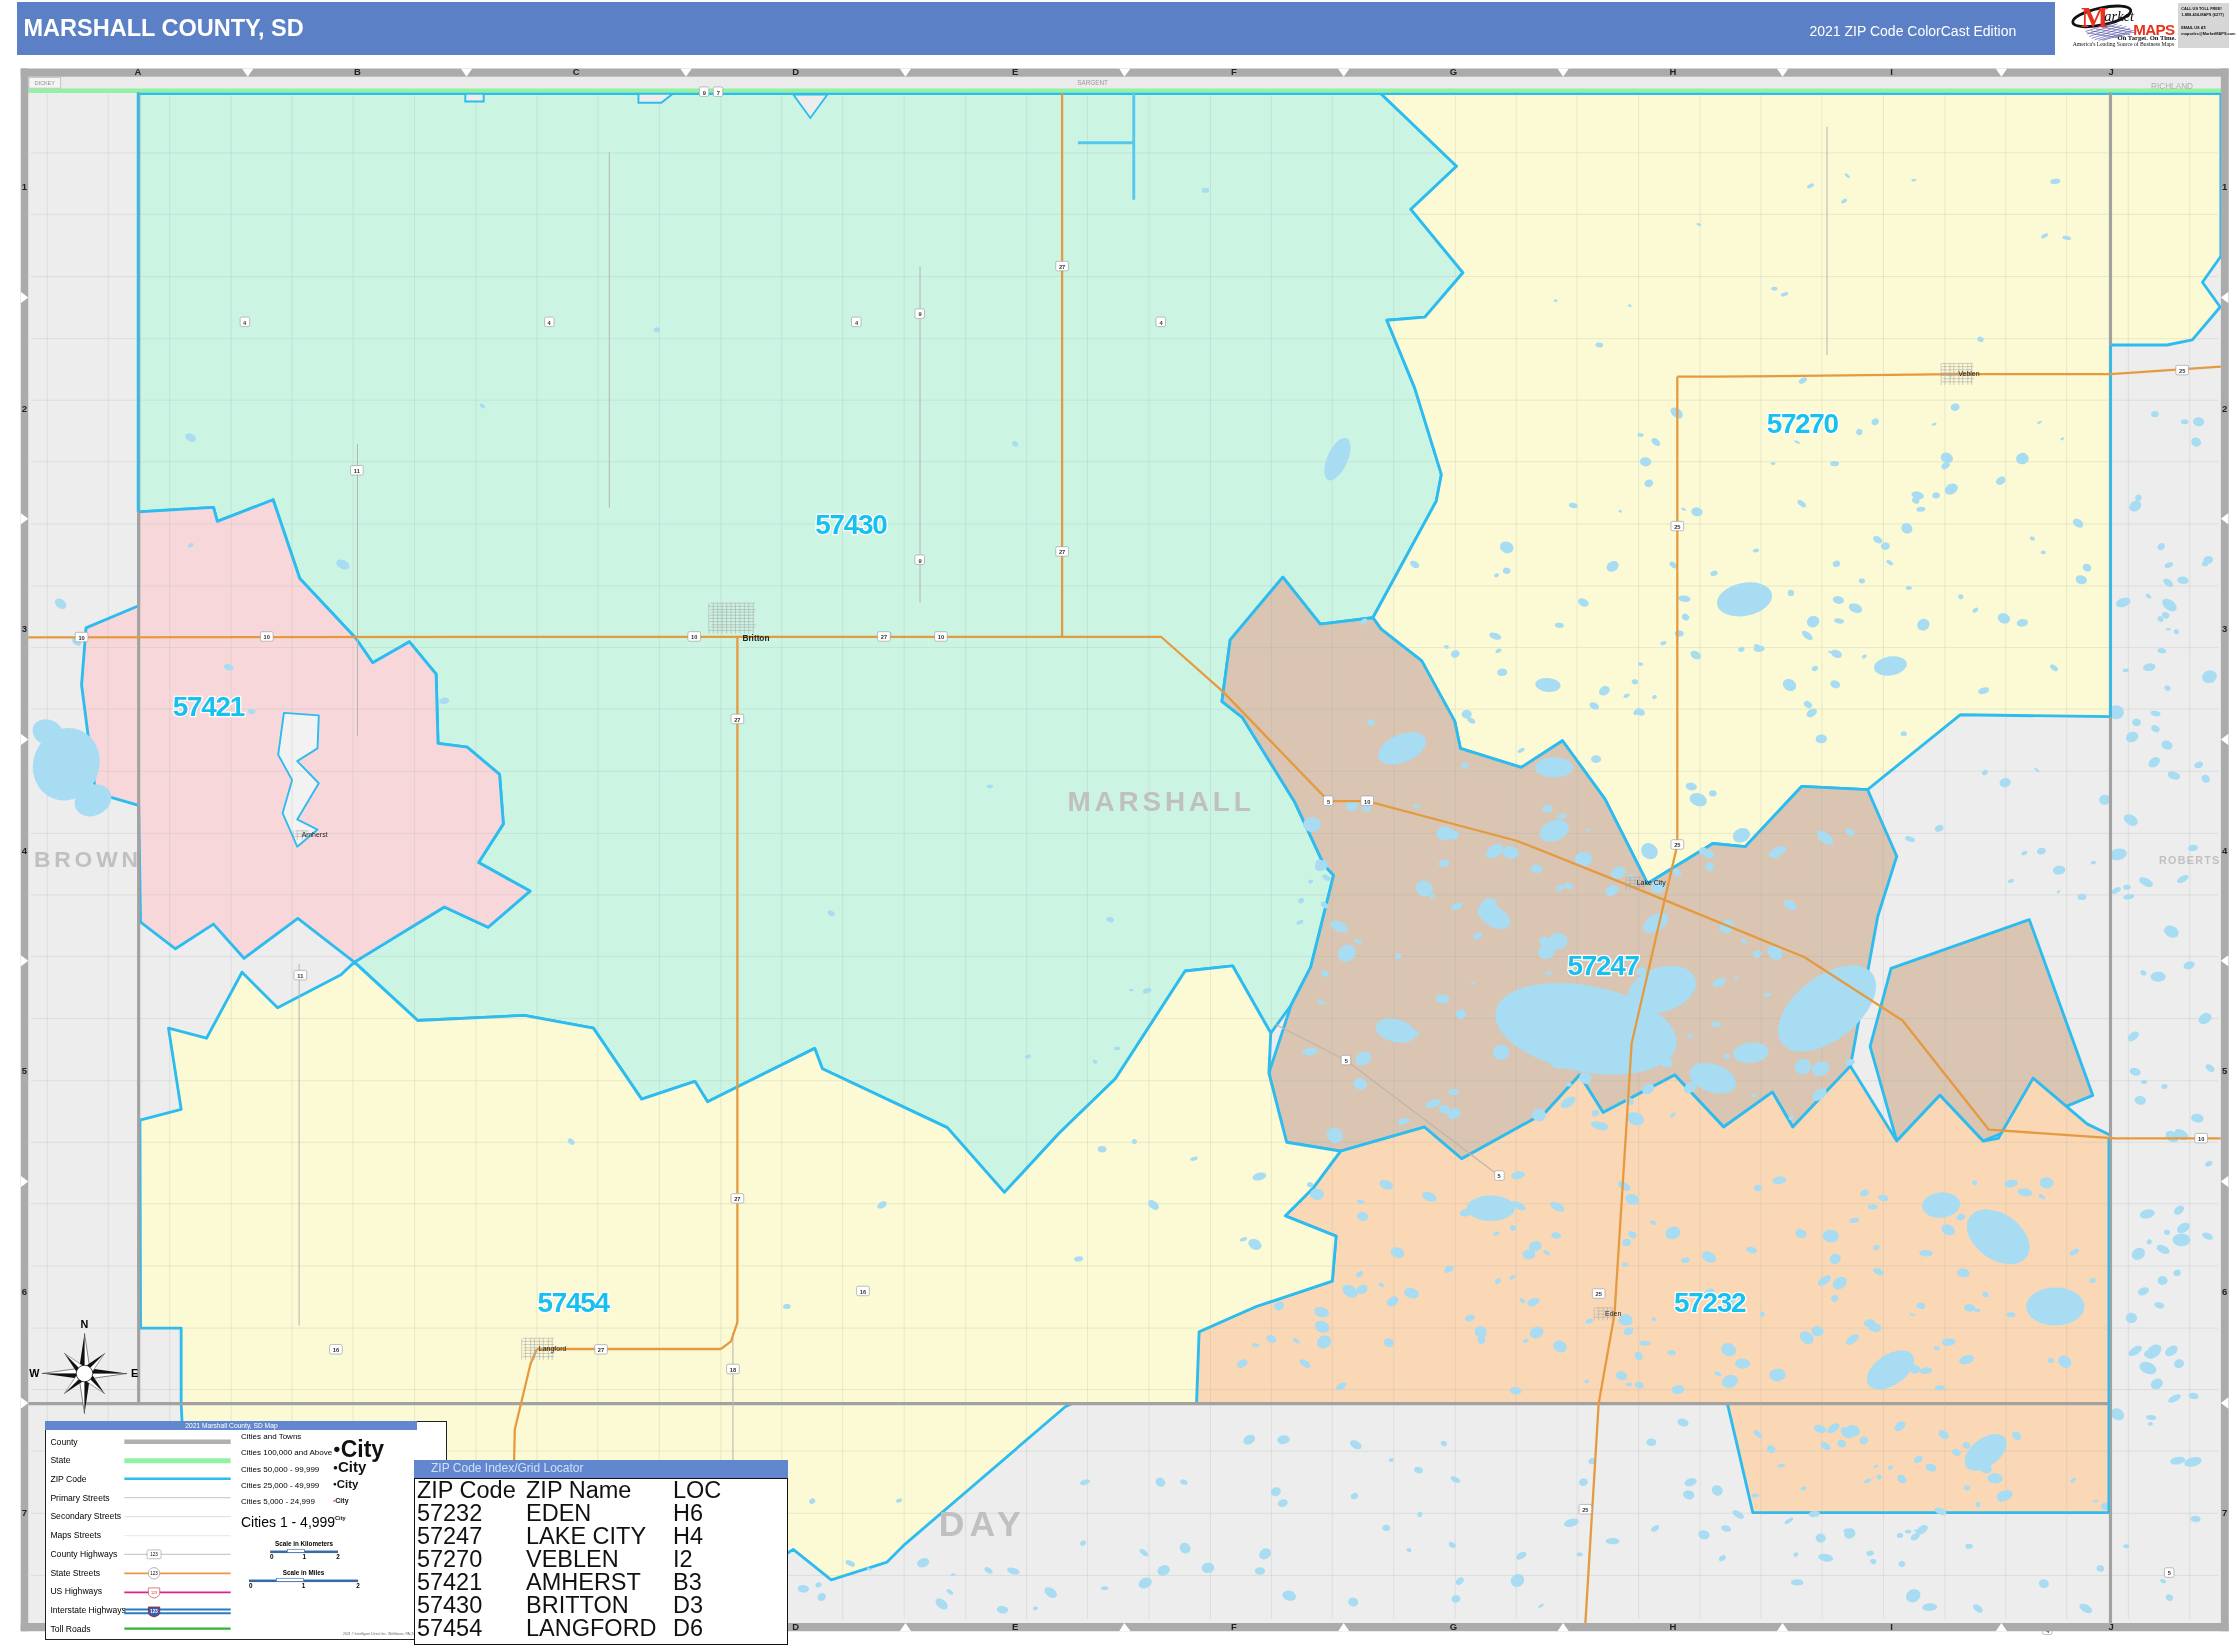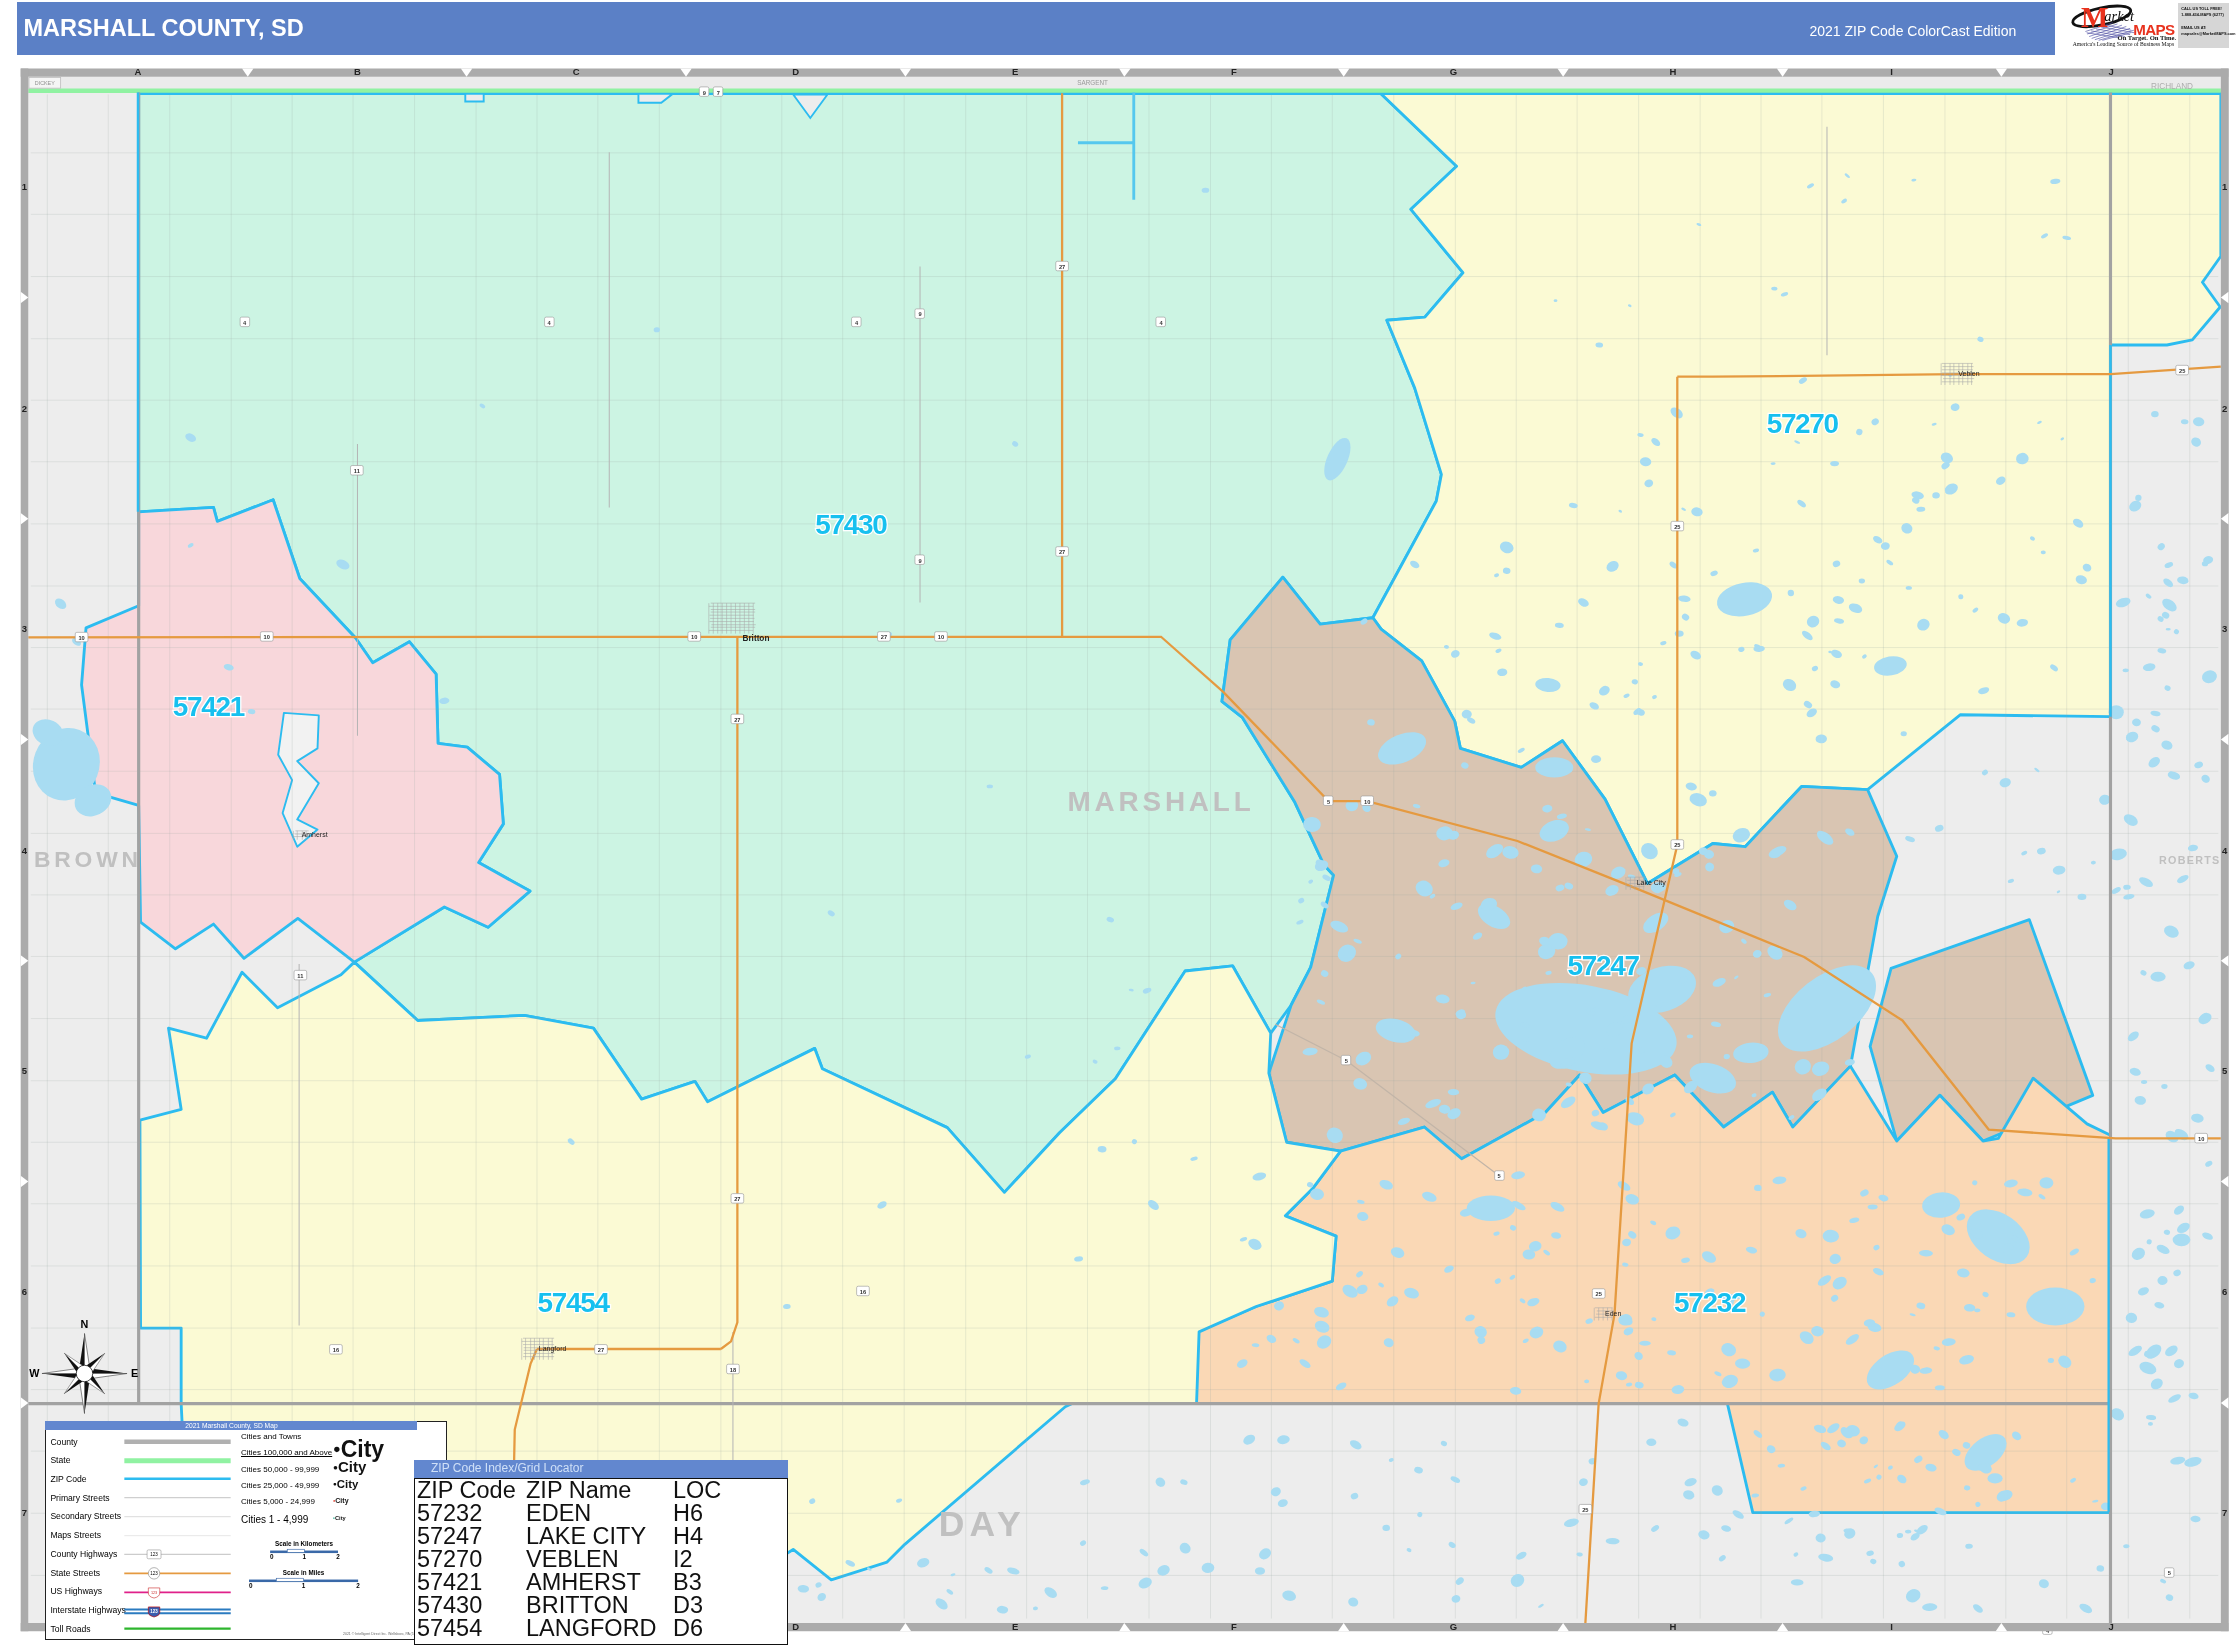--- a/index.html
+++ b/index.html
@@ -1129,29 +1129,29 @@
         <line x1="2" y1="7" x2="170" y2="7" stroke="#2b7bc0" stroke-width="3"></line>
         <line x1="2" y1="13" x2="170" y2="13" stroke="#2b7bc0" stroke-width="3"></line>
         <path d="M 40,3 h 18 v 9 q 0,5 -9,7 q -9,-2 -9,-7 Z" fill="#3a5dae" stroke="#b00"></path>
         <text x="49" y="13" style="font:bold 7px 'Liberation Sans';fill:#fff" text-anchor="middle">123</text>
       </svg></div>
     <div style="position:absolute;left:4.4px;top:202px;font-size:8.6px">Toll Roads</div>
     <div style="position:absolute;left:77px;top:201px"><svg width="109" height="11.4" viewBox="0 0 172 18">
         <line x1="2" y1="9" x2="170" y2="9" stroke="#2db52d" stroke-width="3.5"></line>
       </svg></div>
 <div style="position:absolute;left:195px;top:9.5px;font-size:8px;font-weight:normal;">Cities and Towns</div>
-    <div style="position:absolute;left:195px;top:26px;font-size:8px;text-decoration:underline;">Cities 100,000 and Above</div>
+    <div style="position:absolute;left:195px;top:26px;font-size:8px;">Cities 100,000 and Above</div>
     <div style="position:absolute;left:287px;top:14px;font-size:23px;font-weight:bold;color:#111"><span style="color:#111;font-size:12.7px;vertical-align:3.8px">●</span>City</div>
     <div style="position:absolute;left:195px;top:43px;font-size:8px;">Cities 50,000 - 99,999</div>
     <div style="position:absolute;left:287px;top:36px;font-size:15px;font-weight:bold;color:#111"><span style="color:#111;font-size:8.2px;vertical-align:2.5px">●</span>City</div>
     <div style="position:absolute;left:195px;top:59px;font-size:8px;">Cities 25,000 - 49,999</div>
     <div style="position:absolute;left:287px;top:56px;font-size:11.4px;font-weight:bold;color:#111"><span style="color:#111;font-size:6.3px;vertical-align:1.9px">●</span>City</div>
     <div style="position:absolute;left:195px;top:75px;font-size:8px;">Cities 5,000 - 24,999</div>
     <div style="position:absolute;left:287px;top:75px;font-size:7px;font-weight:bold;color:#111"><span style="color:#e03020;font-size:3.8px;vertical-align:1.3px">●</span>City</div>
-    <div style="position:absolute;left:195px;top:92px;font-size:10px;">Cities 1 - 4,999</div>
+    <div style="position:absolute;left:195px;top:92px;font-size:14px;">Cities 1 - 4,999</div>
     <div style="position:absolute;left:287px;top:93px;font-size:5.7px;font-weight:bold;color:#111"><span style="color:#0aa080;font-size:3.2px;vertical-align:1.3px">●</span>City</div>
 </div>
 <div style="position:absolute;left:270px;top:1540px;width:68px;text-align:center;font-size:6.3px;font-weight:bold">Scale in Kilometers</div>
 <svg style="position:absolute;left:270px;top:1548px" width="77" height="12.7" viewBox="0 0 121 20">
     <rect x="0" y="4" width="107" height="4" fill="#3a69a8"></rect>
     <rect x="27" y="2" width="27" height="5" fill="#fff" stroke="#3a69a8" stroke-width="1"></rect>
     <text x="0" y="18" style="font:bold 10px 'Liberation Sans'">0</text>
     <text x="54" y="18" style="font:bold 10px 'Liberation Sans'" text-anchor="middle">1</text>
     <text x="107" y="18" style="font:bold 10px 'Liberation Sans'" text-anchor="middle">2</text>
   </svg>

